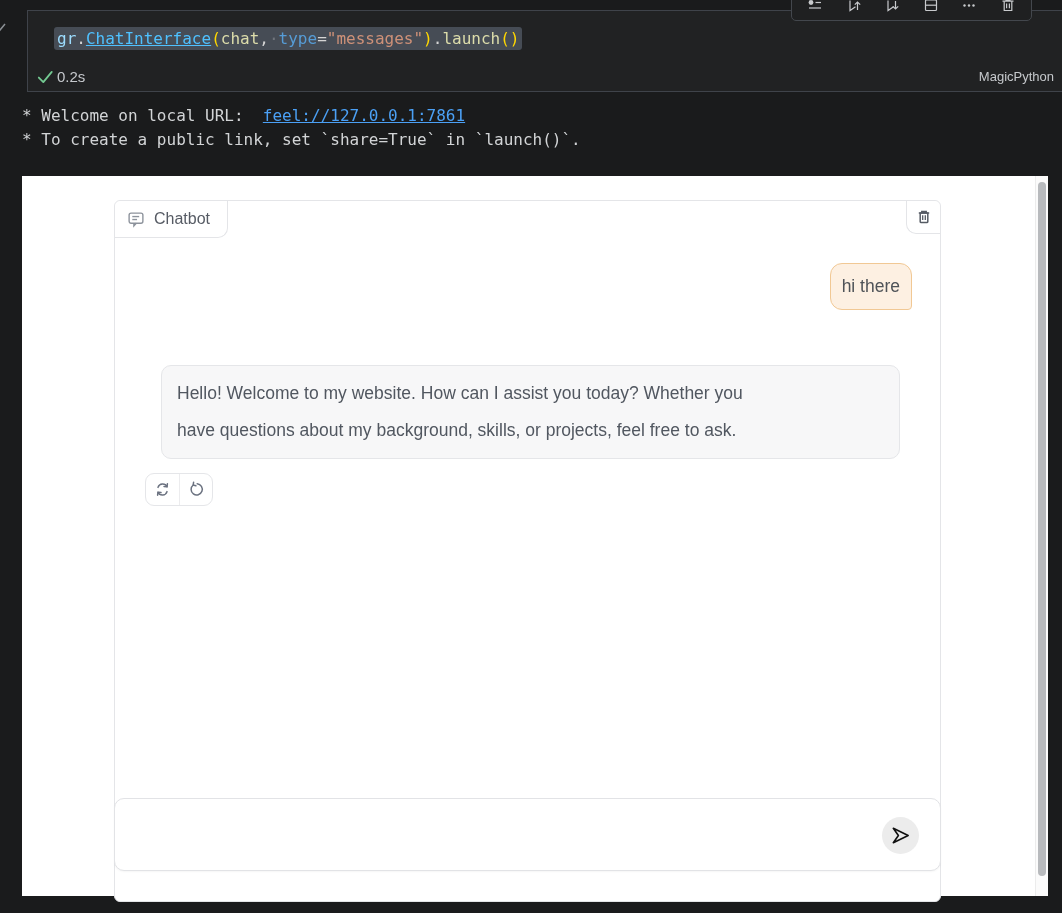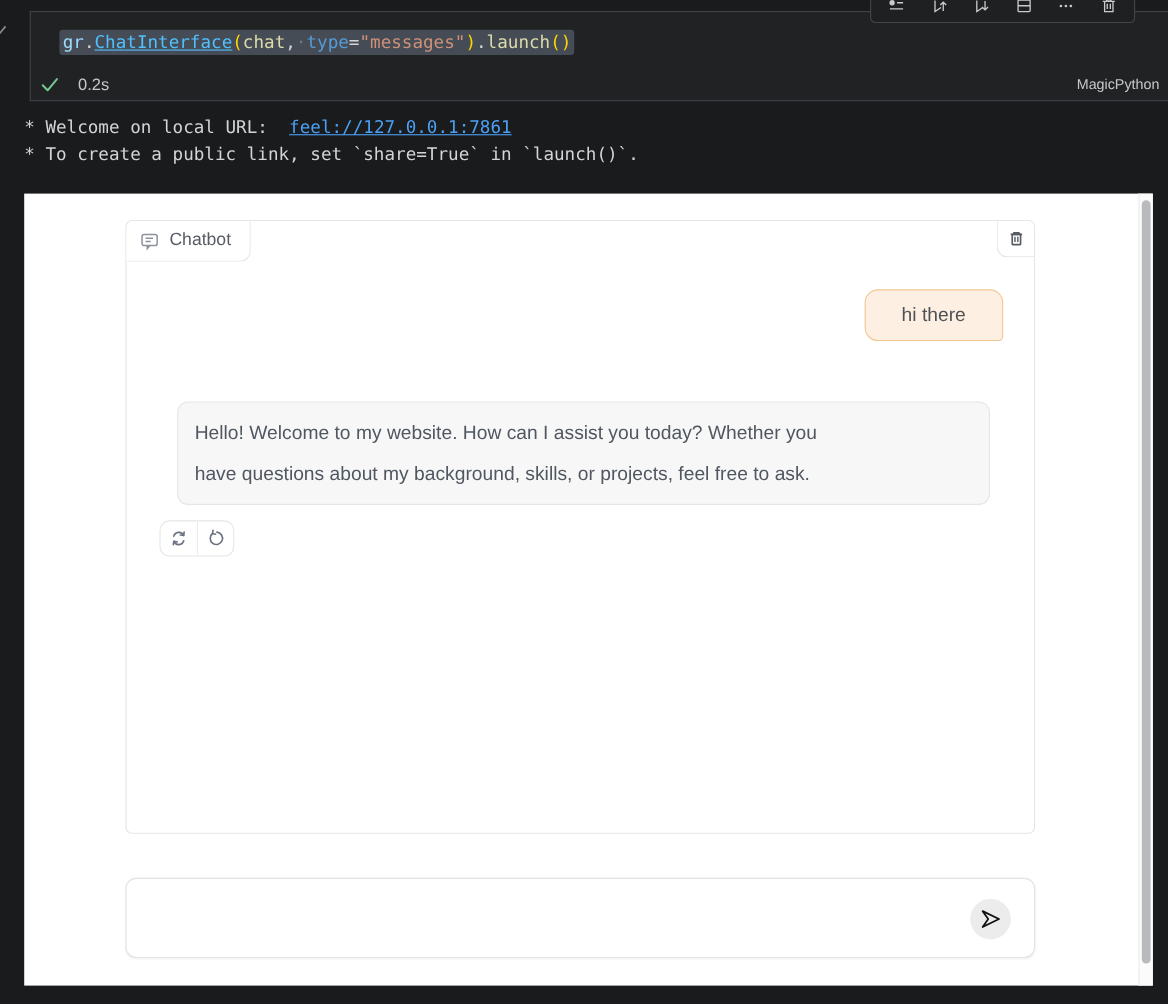--- a/index.html
+++ b/index.html
@@ -15,21 +15,21 @@
                font-size:16px; line-height:22px; white-space:pre; }
   .sel { background:#464c55; border-radius:3px; padding:2px 3px; }
   .tk-var   { color:#9CDCFE; }
   .tk-pun   { color:#d4d4d4; }
   .tk-class { color:#4FC1FF; text-decoration:underline; }
   .tk-br    { color:#FFD700; }
   .tk-fn    { color:#DCDCAA; }
   .tk-param { color:#569CD6; }
   .tk-str   { color:#CE9178; }
   .tk-ws    { color:#70757c; }
-  .status-row { position:absolute; left:8px; bottom:5px; display:flex; align-items:center; gap:17px; }
+  .status-row { position:absolute; left:8px; bottom:5px; display:flex; gap:3px; }
   .exec-time { font-size:15px; color:#c5c8cc; }
   .lang-mode { position:absolute; right:12px; bottom:7px; font-size:13px; color:#c6c9cc; }
 
   
   .cell-toolbar { position:absolute; left:791px; top:-12px; height:33px; width:241px;
                   background:#1f2021; border:1px solid #43474d; border-radius:5px;
                   display:flex; align-items:center; justify-content:space-between; padding:0 8px; }
   .tbtn { width:30px; height:30px; display:flex; align-items:center; justify-content:center; cursor:pointer; }
   .tbtn svg { stroke:#c8cacd; fill:none; stroke-width:1.2; }
 
@@ -39,37 +39,37 @@
   .out-line a { color:#4BA0F5; text-decoration:underline; }
   .out1 { top:106px; } .out2 { top:130px; }
 
   
   .iframe { position:absolute; left:22px; top:176px; width:1026px; height:720px; background:#ffffff; }
   .scroll-track { position:absolute; right:0; top:0; width:13px; height:720px;
                   background:#fbfbfb; border-left:1px solid #ececec; }
   .scroll-thumb { position:absolute; left:2px; top:6px; width:8px; height:694px;
                   background:#b8babd; border-radius:4px; }
 
-  .chat-panel { position:absolute; left:92px; top:24px; width:827px; height:558px;
+  .chat-panel { position:absolute; left:92px; top:24px; width:827px; height:702px;
                 border:1px solid #e4e5e8; border-radius:6px; background:#fff; }
   .chat-label { position:absolute; top:0; left:0; height:37px; padding:0 17px 0 12px;
                 display:flex; align-items:center; gap:9px; background:#fff;
                 border-right:1px solid #e4e5e8; border-bottom:1px solid #e4e5e8;
                 border-bottom-right-radius:10px; border-top-left-radius:6px; }
   .chat-label span { font-size:16px; color:#565b64; }
   .chat-label svg, .chat-trash svg { stroke:#8d939c; fill:none; stroke-width:1.3; }
   .chat-trash { position:absolute; top:0; right:0; width:34px; height:33px;
                 display:flex; align-items:center; justify-content:center; background:#fff;
                 border-left:1px solid #e4e5e8; border-bottom:1px solid #e4e5e8;
                 border-bottom-left-radius:10px; border-top-right-radius:6px; cursor:pointer; }
   .chat-trash svg { stroke:#565b64; }
 
   .user-bubble { position:absolute; top:62px; right:28px; background:#fdf0e2;
                  border:1px solid #f1c894; border-radius:12px 12px 4px 12px;
-                 padding:12px 33px; font-size:17.5px; color:#4f5358; }
+                 padding:12px 11px; font-size:17.5px; color:#4f5358; }
   .bot-bubble { position:absolute; left:30px; top:164px; width:739px; background:#f7f7f8;
                 border:1px solid #e5e6e9; border-radius:10px; padding:9px 15px;
                 font-size:17.5px; line-height:37px; color:#515760;margin-left:16px; }
   .bot-bubble div { white-space:nowrap; }
 
   .action-group { position:absolute; left:30px; top:272px; display:flex; align-items:stretch;
                   border:1px solid #e5e6e9; border-radius:9px; background:#fff; overflow:hidden; }
   .abtn { width:33px; height:31px; display:flex; align-items:center; justify-content:center; cursor:pointer; }
   .abtn + .abtn { border-left:1px solid #ececee; }
   .abtn svg { stroke:#6b7280; fill:none; stroke-width:1.5; stroke-linecap:round; stroke-linejoin:round; }

